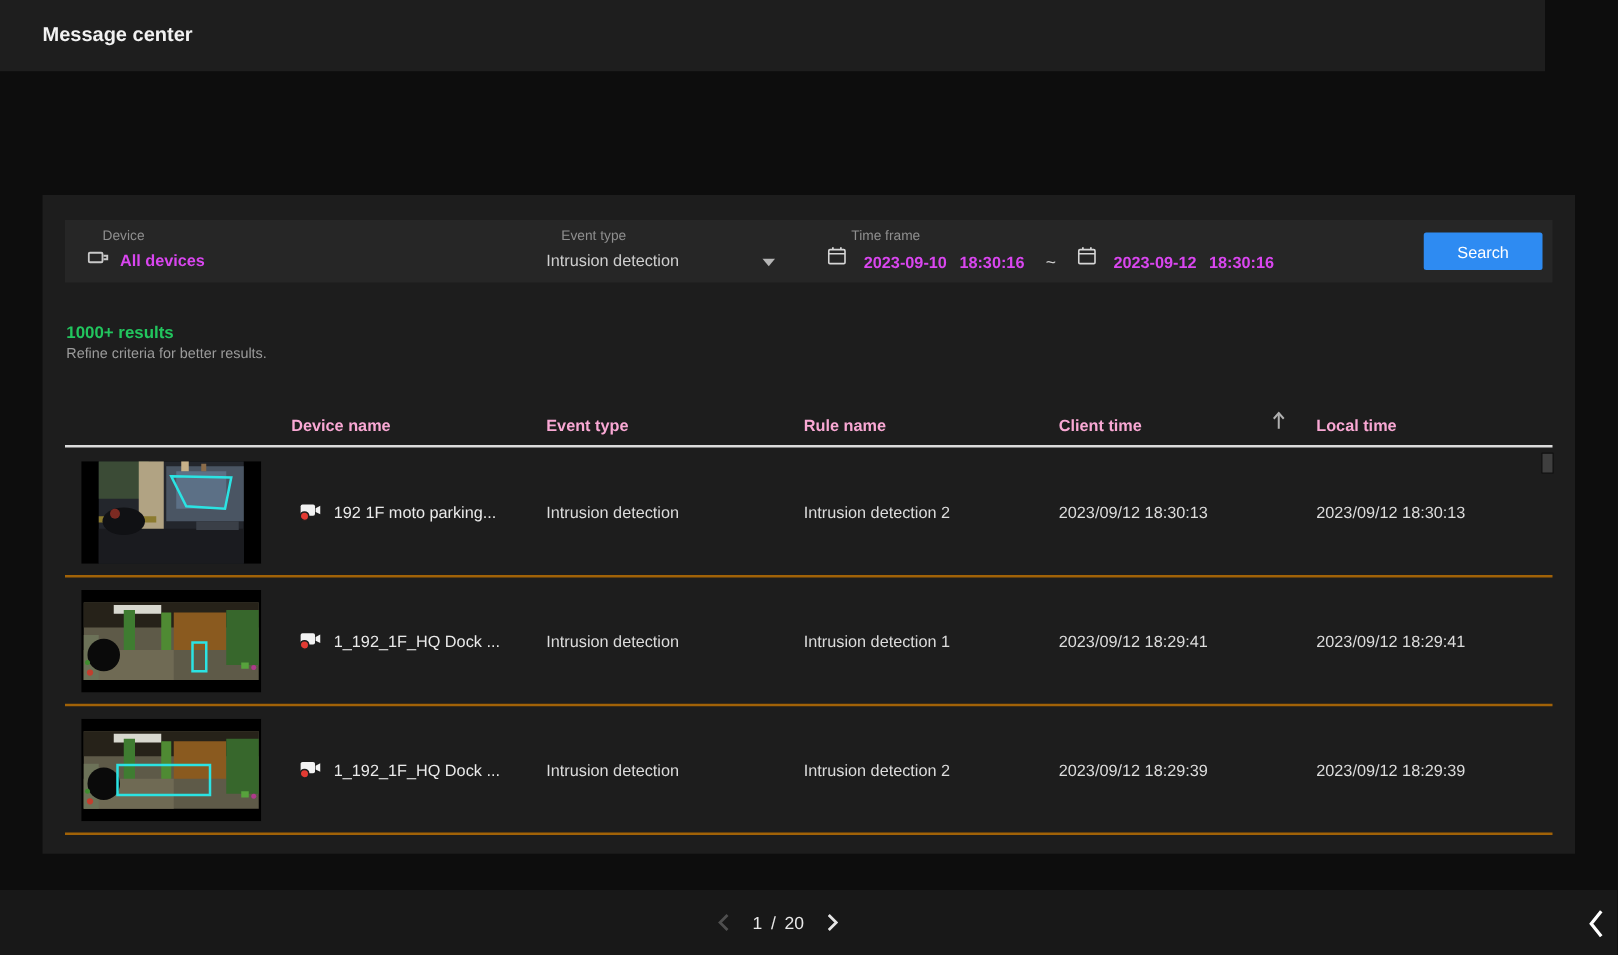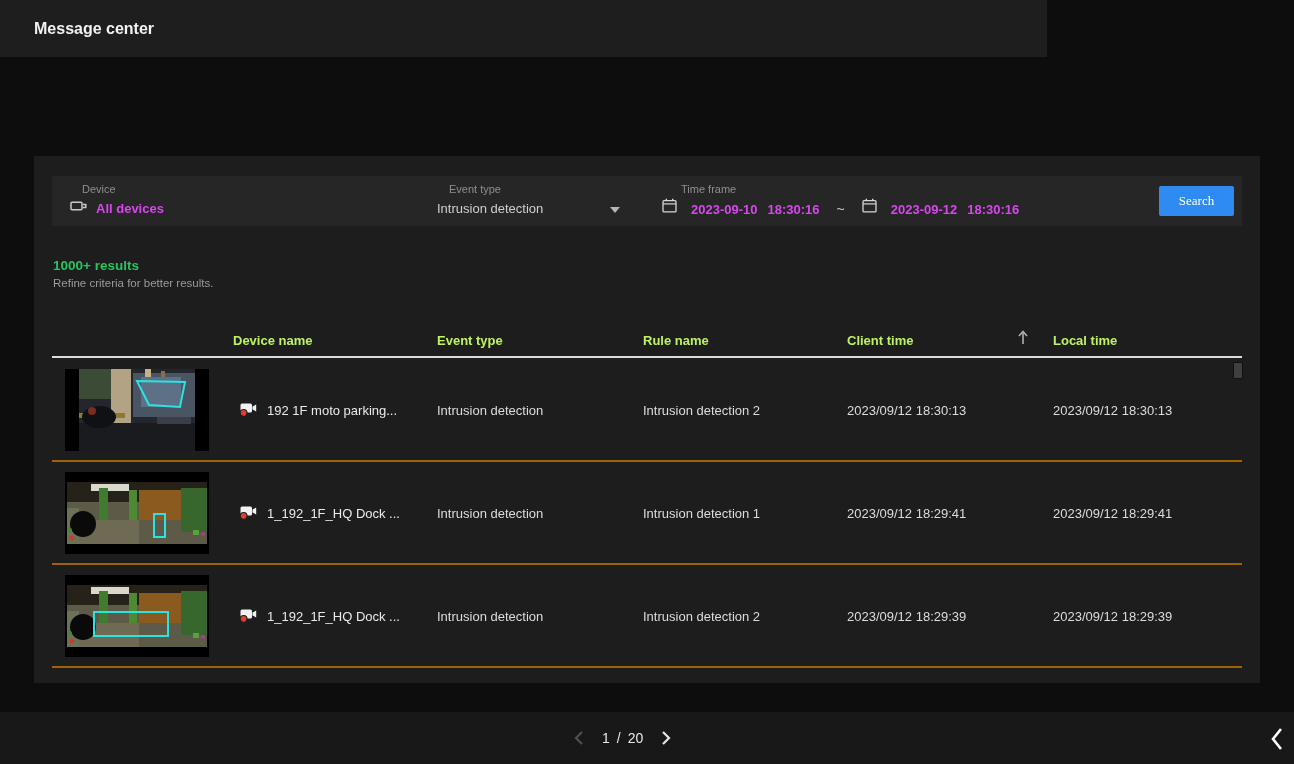--- a/index.html
+++ b/index.html
@@ -1,21 +1,21 @@
 <!DOCTYPE html>
 <html><head>
 <meta charset="utf-8">
 <style>
   * { margin:0; padding:0; box-sizing:border-box; }
   html,body { width:1294px; height:764px; background:#0d0d0d; overflow:hidden;
               font-family:"Liberation Sans", sans-serif; }
   .page { position:relative; width:1294px; height:764px; background:#0d0d0d; }
 
   
-  .header-bar { position:absolute; left:0; top:0; width:1047px; height:57px; background:#1e1e1e; }
+  .header-bar { position:absolute; left:0; top:0; width:1236px; height:57px; background:#1e1e1e; }
   .header-title { position:absolute; left:34px; top:0; line-height:57px; font-size:16px;
                   font-weight:bold; color:#f2f2f2; }
 
   
   .panel { position:absolute; left:34px; top:97px; width:1226px; height:586px; }
   .tabs { position:absolute; left:0; top:0; height:59px; display:flex; }
   .tab { width:199px; height:59px; display:flex; align-items:center; justify-content:center;
          font-size:14px; cursor:pointer; }
   .tab.active { background:#1d1d1d; border-top:4px solid #1b7fe4; color:#f0f0f0; margin-right:2px; }
   .tab.inactive { background:#121212; color:#8c8c8c; margin-top:4px; height:55px; }
@@ -30,31 +30,31 @@
   .f-time   { left:610px; }
   .f-valrow { margin-top:4px; display:flex; align-items:center; gap:8px; height:18px; }
   .f-value-bold { font-size:13px; font-weight:bold; color:#d946ef; }
   .f-value { font-size:13px; color:#cfcfcf; }
   .dd-arrow { position:absolute; left:173px; top:24px; width:0; height:0;
               border-left:5px solid transparent; border-right:5px solid transparent;
               border-top:6px solid #b5b5b5; }
   .time-row { margin-top:4px; display:flex; align-items:flex-end; height:18px; }
   .time-row .gap-s { width:10px; } .time-row .gap-m { width:14px; } .time-row .gap-l { width:17px; }
   .tilde { font-size:14px; color:#cccccc; }
-  .search-btn { position:absolute; right:8px; top:10px; width:75px; height:30px; background:#2e8bf2;
-                color:#ffffff; font-size:13px; border:none; border-radius:2px; cursor:pointer;font-family:Liberation Serif, serif; }
+  .search-btn { position:absolute; right:8px; top:10px; width:95px; height:30px; background:#2e8bf2;
+                color:#ffffff; font-size:13px; border:none; border-radius:2px; cursor:pointer; }
 
   
   .results-count { position:absolute; left:19px; top:102px; font-size:13.5px; font-weight:bold; color:#22c55e; }
   .results-hint  { position:absolute; left:19px; top:121px; font-size:11.5px; color:#9b9b9b; }
 
   
   .table-header { position:absolute; left:18px; top:168px; width:1190px; height:34px;
                   border-bottom:2px solid #dcdcdc; }
-  .th { position:absolute; bottom:8px; font-size:13px; font-weight:bold; color:#bef264; white-space:nowrap; }
+  .th { position:absolute; bottom:8px; font-size:13px; font-weight:bold; color:#f9a8d4; white-space:nowrap; }
   .th-device { left:181px; } .th-event { left:385px; } .th-rule { left:591px; }
   .th-client { left:795px;margin-top:37px; } .th-local { left:1001px; }
   .sort-icon { position:absolute; left:965px; bottom:7px; }
   .scroll-thumb { position:absolute; right:17px; top:206px; width:10px; height:17px;
                   background:#3f3f3f; border:1px solid #101010; border-radius:1px; }
 
   .table-rows { position:absolute; left:18px; top:203px; width:1190px; }
   .row { position:relative; width:1190px; height:103px; border-bottom:2px solid #a16207; }
   .cell-thumb { position:absolute; left:13px; top:10px; width:144px; height:82px; }
   .cell { position:absolute; top:50%; transform:translateY(-50%); font-size:13px; color:#dcdcdc; white-space:nowrap; }

